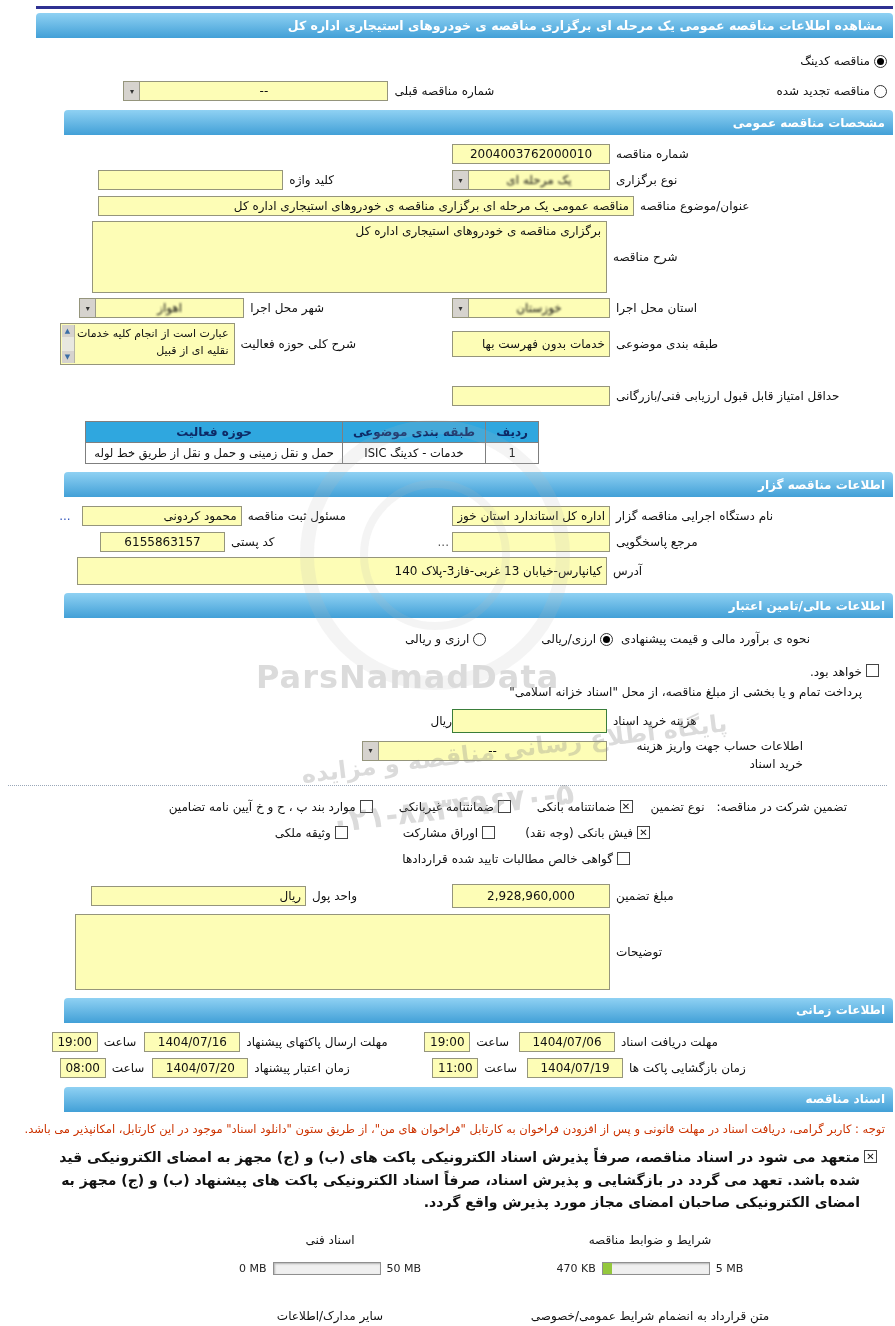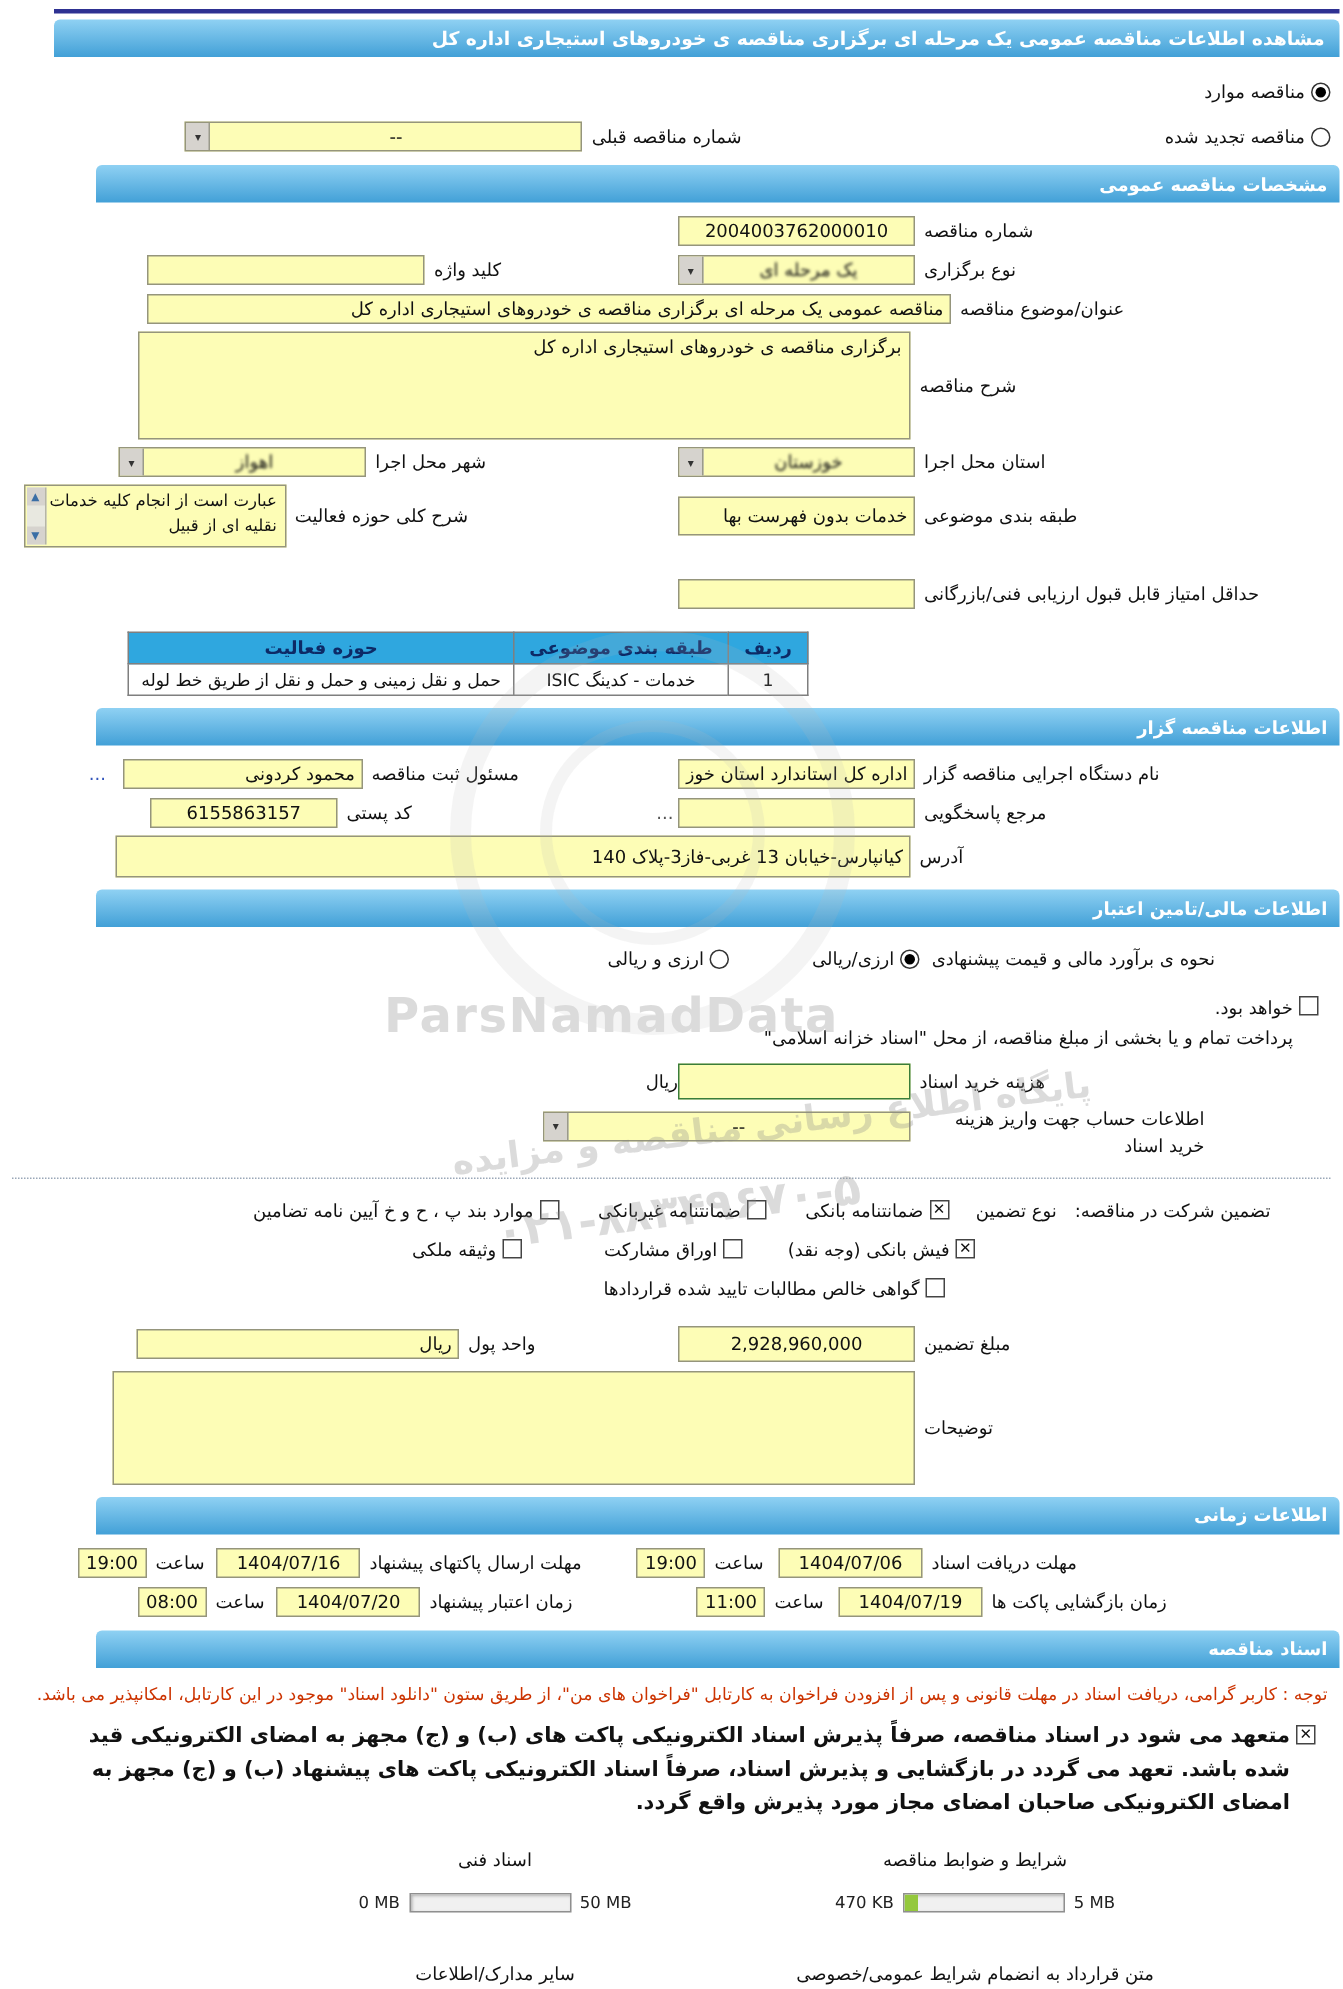--- a/index.html
+++ b/index.html
@@ -86,21 +86,21 @@
 </div>
 
 <div class="topline"></div>
 
 <div class="titlebar">
   <span>مشاهده اطلاعات مناقصه عمومی یک مرحله ای برگزاری مناقصه ی خودروهای استیجاری اداره کل</span>
 </div>
 
 <div class="row" style="padding-right:8px; margin-top:12px;">
   <span class="rd checked"></span>
-  <span>مناقصه موارد</span>
+  <span>مناقصه کدینگ</span>
 </div>
 <div class="row" style="padding-right:8px; margin-top:8px;">
   <span class="rd"></span>
   <span>مناقصه تجدید شده</span>
   <span class="sp" style="width:282px;"></span>
   <span class="lbll">شماره مناقصه قبلی</span>
   <div class="combo" style="width:265px;">
     <span class="val">--</span>
     <span class="btn">▾</span>
   </div>
@@ -147,21 +147,21 @@
   <span class="sp" style="width:128px;"></span>
   <span class="lbll">شهر محل اجرا</span>
   <div class="combo" style="width:165px;">
     <span class="val" style="filter:blur(1px);">اهواز</span>
     <span class="btn">▾</span>
   </div>
 </div>
 
 <div class="row" style="align-items:center;">
   <span class="lblr" style="width:285px;">طبقه بندی موضوعی</span>
-  <div class="inpd rtlv" style="width:158px; display:flex; align-items:center; height:26px;margin-left:44px;">
+  <div class="inpd rtlv" style="width:158px; display:flex; align-items:center; height:26px;">
     <span>خدمات بدون فهرست بها</span>
   </div>
   <span class="sp" style="width:96px;"></span>
   <span class="lbll">شرح کلی حوزه فعالیت</span>
   <div class="tarea" style="width:175px; height:42px; padding-right:5px; padding-left:16px; font-size:11px; line-height:1.5;">
     <div>عبارت است از انجام کلیه خدمات نقلیه ای از قبیل</div>
     <div class="scrollbar" style="left:1px;">
       <span class="sb-btn">▲</span>
       <span class="sb-btn">▼</span>
     </div>
@@ -316,21 +316,21 @@
   <span class="sp" style="width:26px;"></span>
   <span class="lbll" style="width:158px;">مهلت ارسال پاکتهای پیشنهاد</span>
   <input class="inp num" style="width: 96px;" value="1404/07/16">
   <span class="sp" style="width:8px;"></span>
   <span>ساعت</span>
   <span class="sp" style="width:6px;"></span>
   <input class="inp num" style="width: 46px;" value="19:00">
 </div>
 
 <div class="row">
-  <span class="lblr" style="width:240px;">زمان بازگشایی پاکت ها</span>
+  <span class="lblr" style="width:272px;">زمان بازگشایی پاکت ها</span>
   <input class="inp num" style="width: 96px;" value="1404/07/19">
   <span class="sp" style="width:10px;"></span>
   <span>ساعت</span>
   <span class="sp" style="width:6px;"></span>
   <input class="inp num" style="width: 46px;" value="11:00">
   <span class="sp" style="width:26px;"></span>
   <span class="lbll" style="width:158px;">زمان اعتبار پیشنهاد</span>
   <input class="inp num" style="width: 96px;" value="1404/07/20">
   <span class="sp" style="width:8px;"></span>
   <span>ساعت</span>

